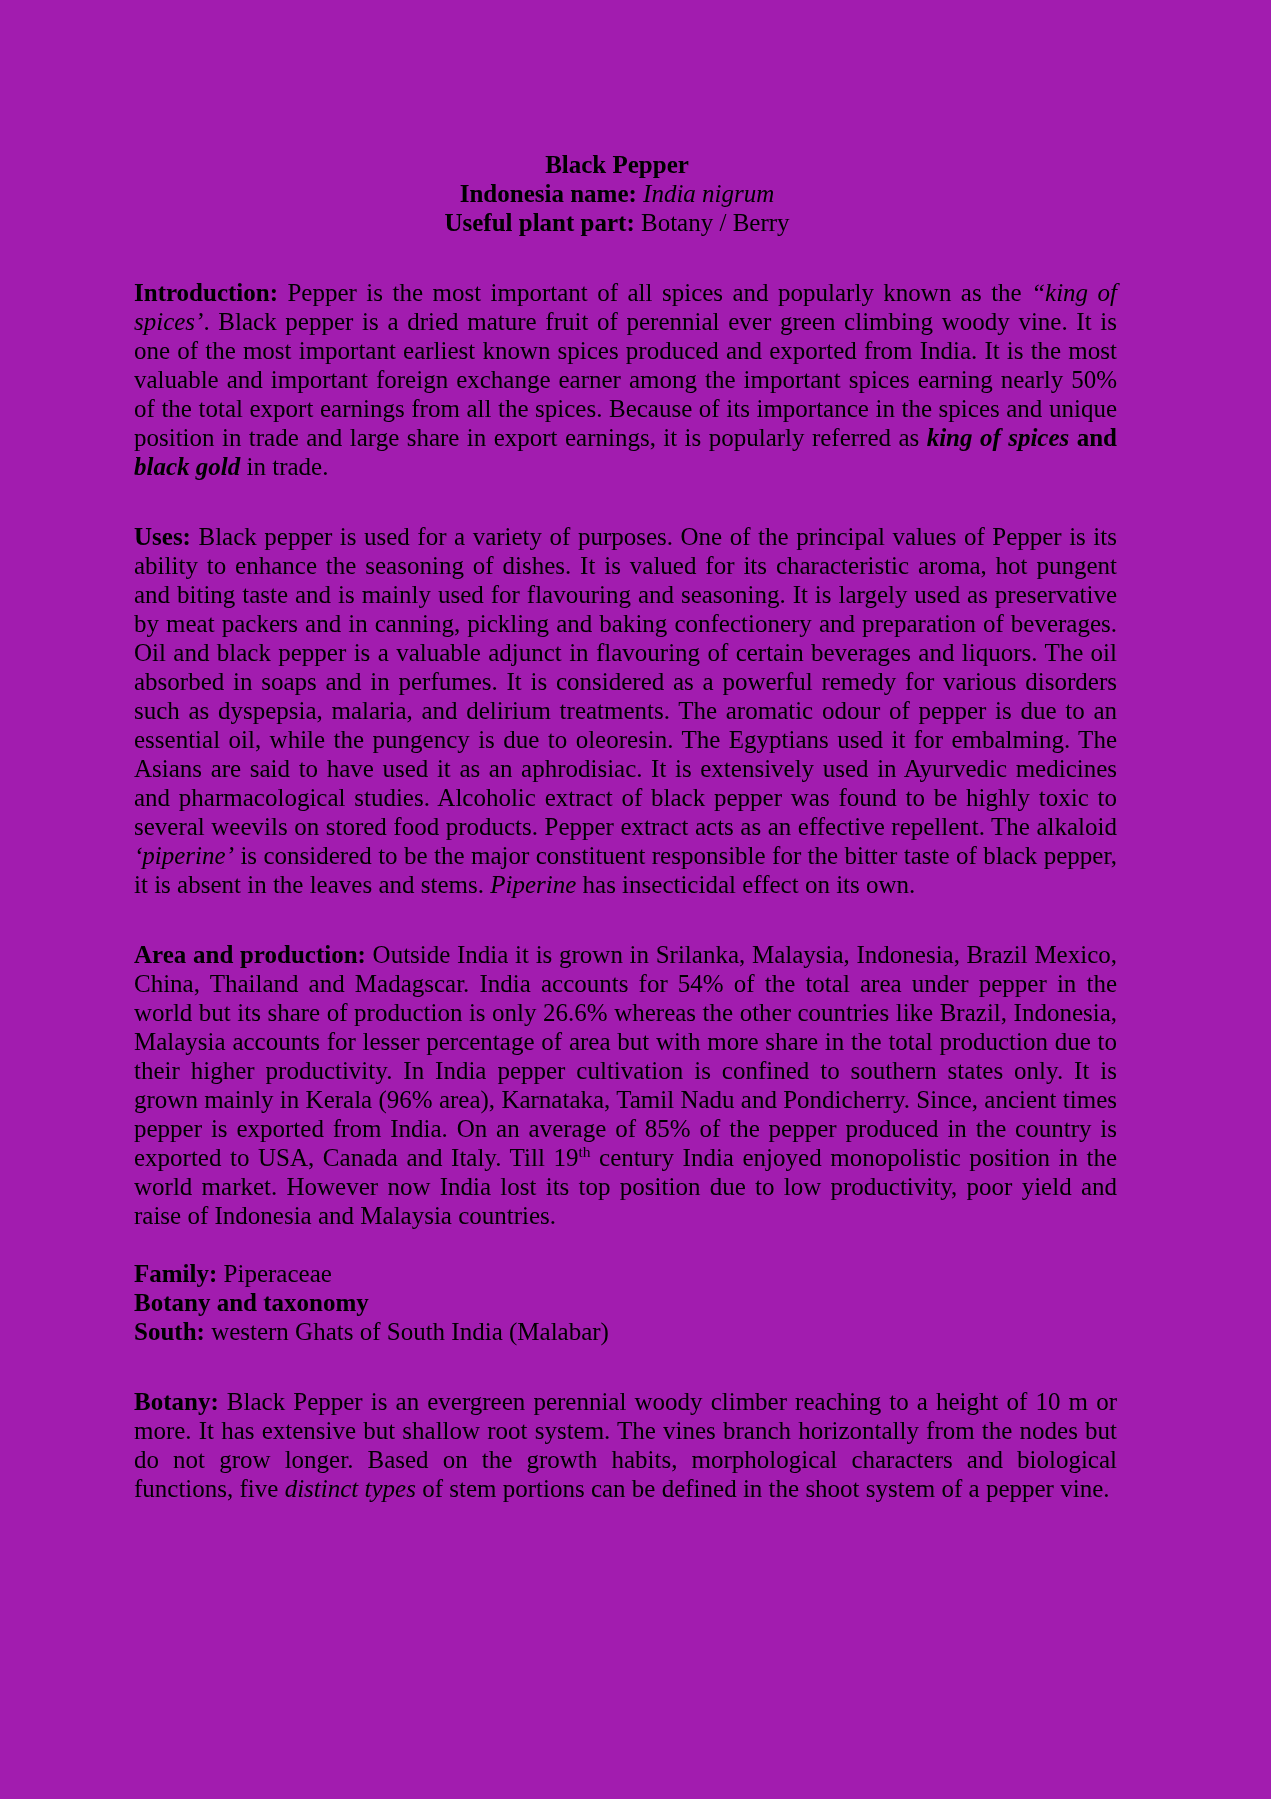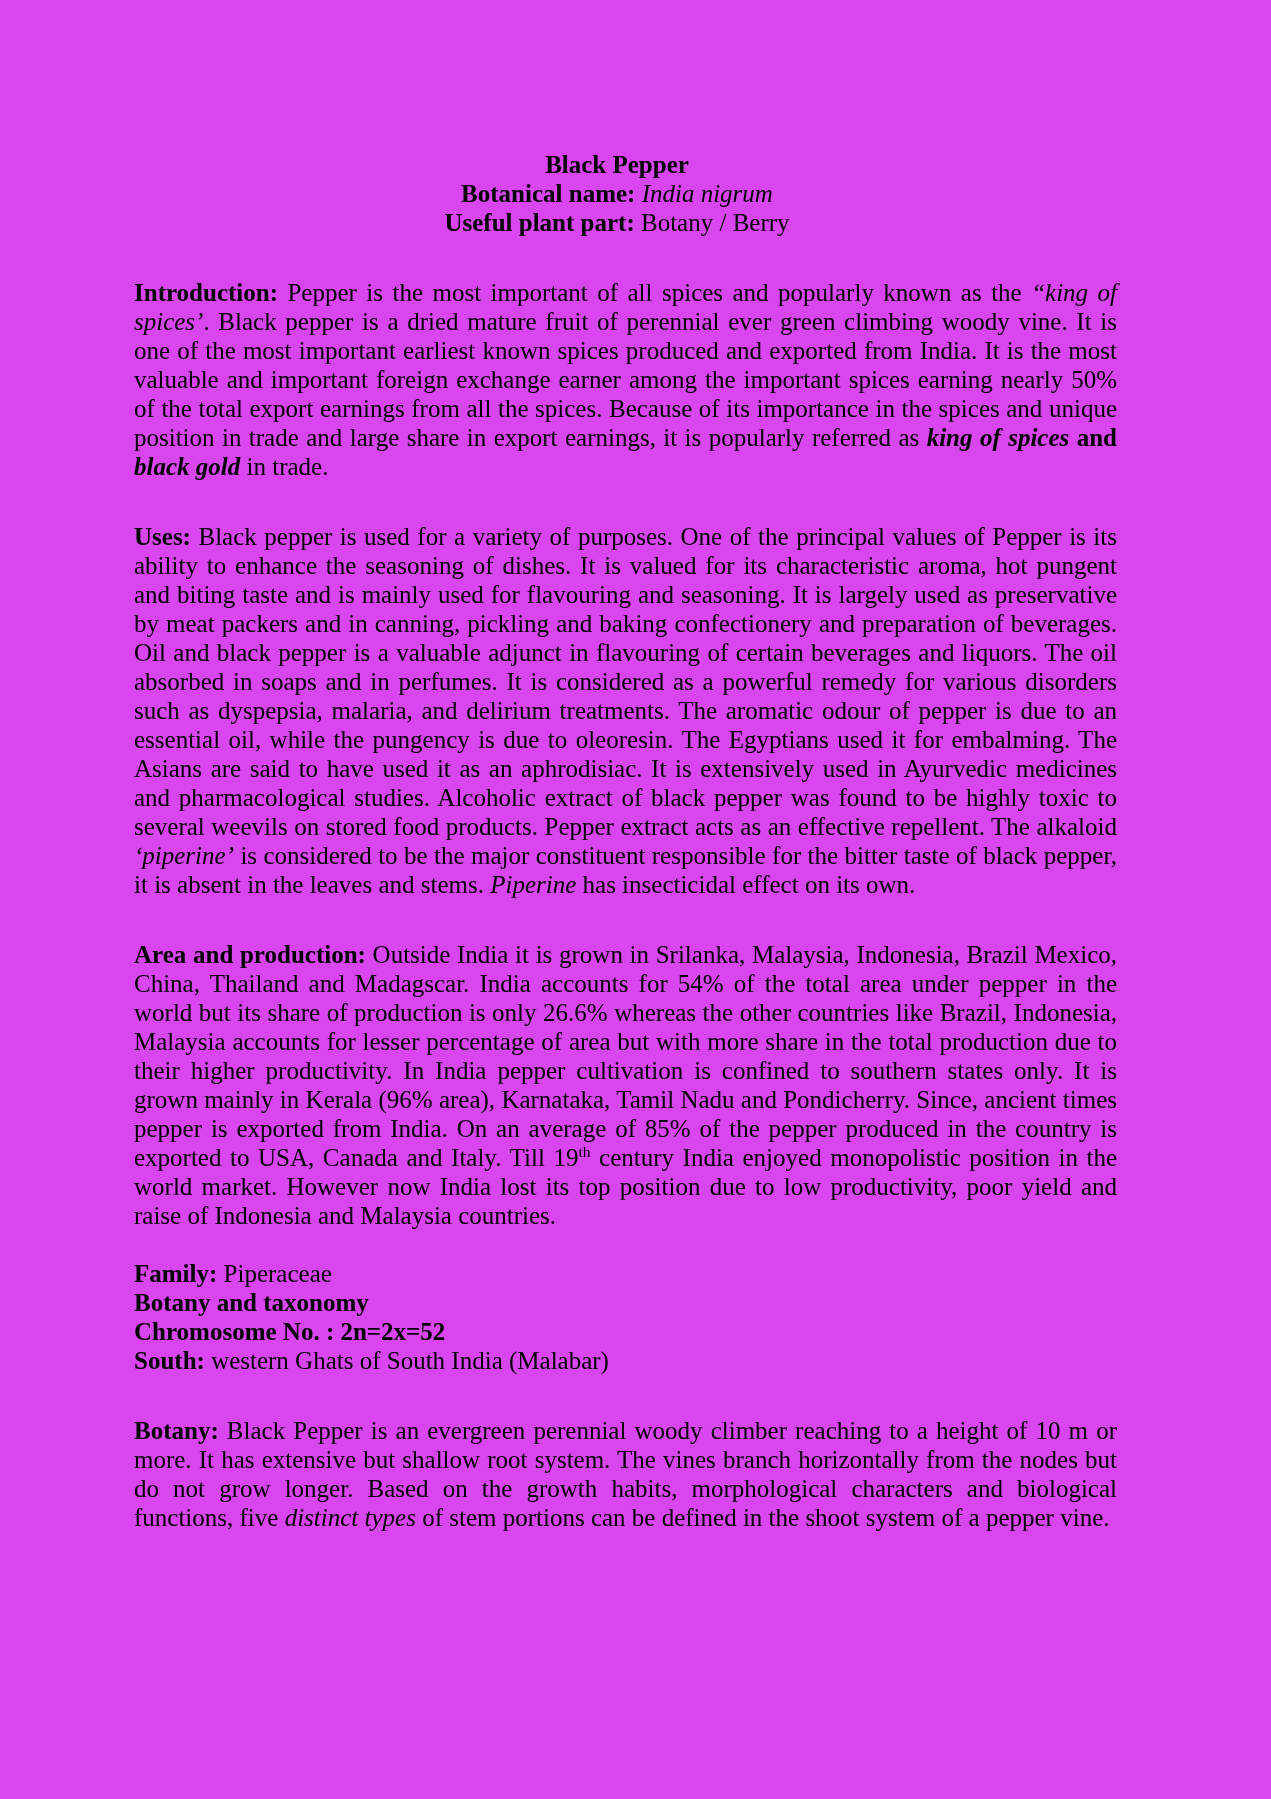--- a/index.html
+++ b/index.html
@@ -9,21 +9,21 @@
     background: #ffffff;
     color: #000000;
     font-family: "Liberation Serif", "DejaVu Serif", serif;
     font-size: 25px;
     line-height: 29px;
     position: relative;
   }
   .page {
     position: absolute;
     inset: 0;
-    background: #d946ef;
+    background: #a21caf;
     overflow: hidden;
   }
   .content {
     position: absolute;
     left: 134px;
     top: 150px;
     width: 983px;
   }
   .title-block {
     text-align: center;
@@ -44,33 +44,32 @@
   .r-sup { vertical-align: super; font-size: 0.62em; line-height: 0; }
 </style>
 </head>
 <body>
 
 <div class="page">
   <div class="content">
 
     <div class="title-block">
       <div class="title-line"><span class="r-b">Black Pepper</span></div>
-      <div class="title-line"><span class="r-b">Botanical name: </span><span class="r-i">India nigrum</span></div>
+      <div class="title-line"><span class="r-b">Indonesia name: </span><span class="r-i">India nigrum</span></div>
       <div class="title-line"><span class="r-b">Useful plant part: </span><span>Botany / Berry</span></div>
     </div>
 
     <p class="para"><span class="r-b">Introduction: </span><span>Pepper is the most important of all spices and popularly known as the </span><span class="r-i">“king of spices’</span><span>. Black pepper is a dried mature fruit of perennial ever green climbing woody vine. It is one of the most important earliest known spices produced and exported from India. It is the most valuable and important foreign exchange earner among the important spices earning nearly 50% of the total export earnings from all the spices. Because of its importance in the spices and unique position in trade and large share in export earnings, it is popularly referred as </span><span class="r-b r-i">king of spices</span><span class="r-b"> and </span><span class="r-b r-i">black gold</span><span> in trade.</span></p>
 
     <p class="para"><span class="r-b">Uses: </span><span>Black pepper is used for a variety of purposes. One of the principal values of Pepper is its ability to enhance the seasoning of dishes. It is valued for its characteristic aroma, hot pungent and biting taste and is mainly used for flavouring and seasoning. It is largely used as preservative by meat packers and in canning, pickling and baking confectionery and preparation of beverages. Oil and black pepper is a valuable adjunct in flavouring of certain beverages and liquors. The oil absorbed in soaps and in perfumes. It is considered as a powerful remedy for various disorders such as dyspepsia, malaria, and delirium treatments. The aromatic odour of pepper is due to an essential oil, while the pungency is due to oleoresin. The Egyptians used it for embalming. The Asians are said to have used it as an aphrodisiac. It is extensively used in Ayurvedic medicines and pharmacological studies. Alcoholic extract of black pepper was found to be highly toxic to several weevils on stored food products. Pepper extract acts as an effective repellent. The alkaloid </span><span class="r-i">‘piperine’</span><span> is considered to be the major constituent responsible for the bitter taste of black pepper, it is absent in the leaves and stems. </span><span class="r-i">Piperine</span><span> has insecticidal effect on its own.</span></p>
 
     <p class="para"><span class="r-b">Area and production: </span><span>Outside India it is grown in Srilanka, Malaysia, Indonesia, Brazil Mexico, China, Thailand and Madagscar. India accounts for 54% of the total area under pepper in the world but its share of production is only 26.6% whereas the other countries like Brazil, Indonesia, Malaysia accounts for lesser percentage of area but with more share in the total production due to their higher productivity. In India pepper cultivation is confined to southern states only. It is grown mainly in Kerala (96% area), Karnataka, Tamil Nadu and Pondicherry. Since, ancient times pepper is exported from India. On an average of 85% of the pepper produced in the country is exported to USA, Canada and Italy. Till 19</span><span class="r-sup">th</span><span> century India enjoyed monopolistic position in the world market. However now India lost its top position due to low productivity, poor yield and raise of Indonesia and Malaysia countries.</span></p>
 
     <div class="block">
       <div class="taxo-line"><span class="r-b">Family: </span><span>Piperaceae</span></div>
       <div class="taxo-line"><span class="r-b">Botany and taxonomy</span></div>
-      <div class="taxo-line"><span class="r-b">Chromosome No. : 2n=2x=52</span></div>
       <div class="taxo-line"><span class="r-b">South: </span><span>western Ghats of South India (Malabar)</span></div>
     </div>
 
     <p class="para"><span class="r-b">Botany: </span><span>Black Pepper is an evergreen perennial woody climber reaching to a height of 10 m or more. It has extensive but shallow root system. The vines branch horizontally from the nodes but do not grow longer. Based on the growth habits, morphological characters and biological functions, five </span><span class="r-i">distinct types</span><span> of stem portions can be defined in the shoot system of a pepper vine.</span></p>
 
   </div>
 </div>
 
 </body></html>

